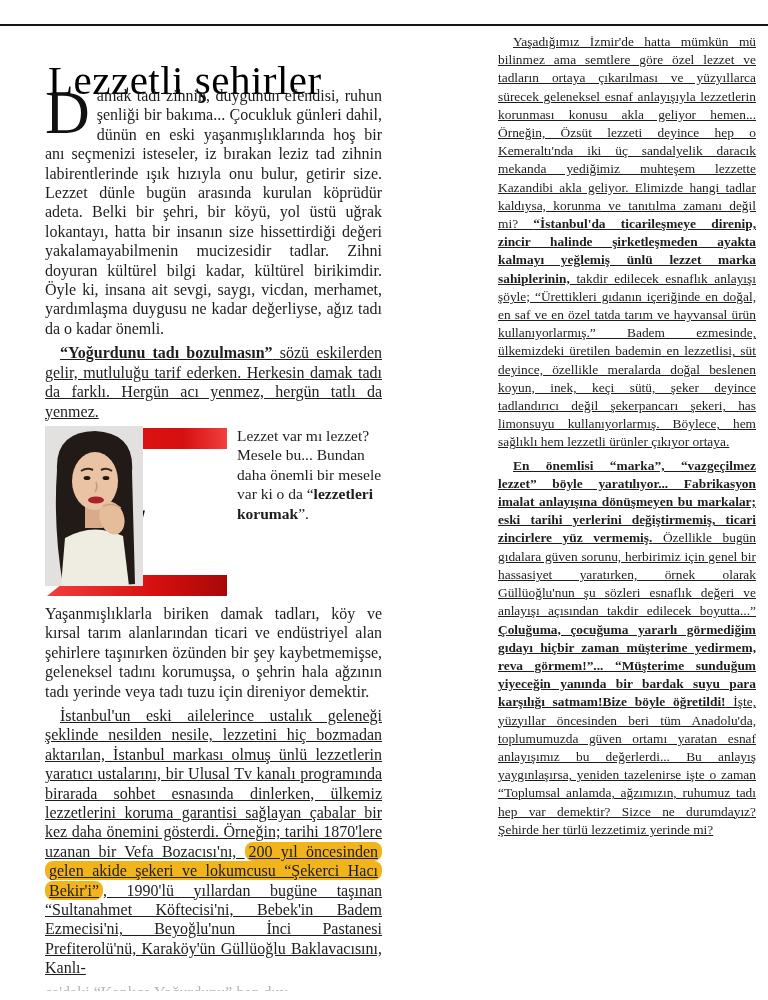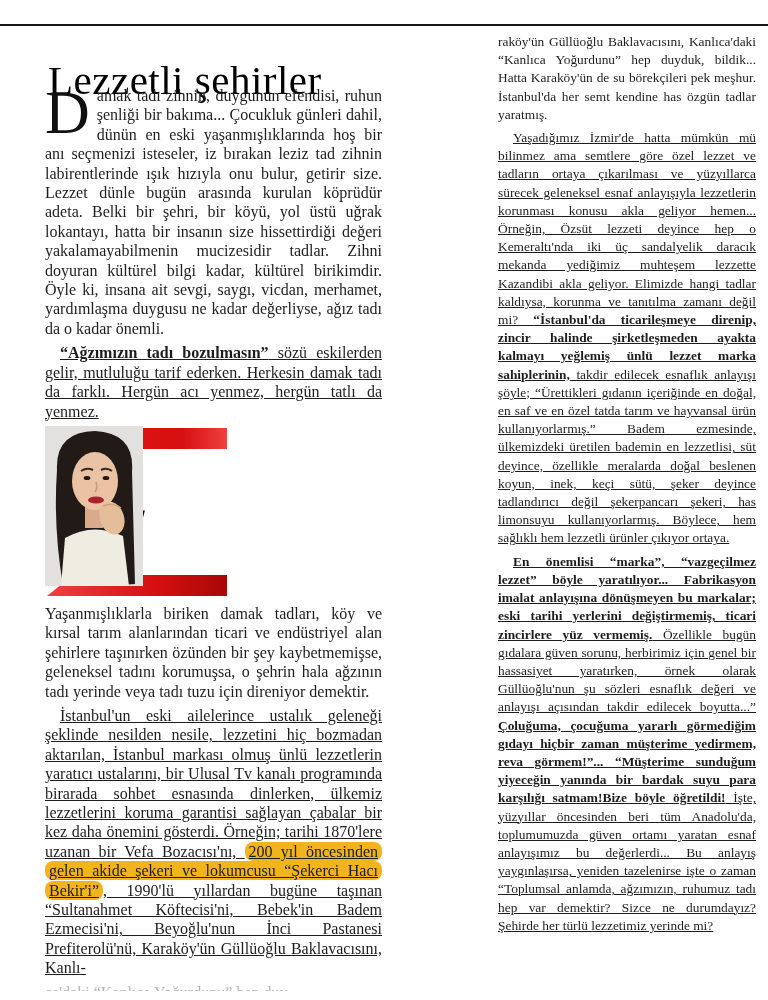--- a/index.html
+++ b/index.html
@@ -46,21 +46,21 @@
 <body>
 
 <div class="top-rule"></div>
 
 <h1 class="page-title">Lezzetli şehirler</h1>
 
 <div class="col col-left">
 
   <p><span class="dropcap">D</span><span>amak tadı zihnin, duygunun efendisi, ruhun şenliği bir bakıma... Çocukluk günleri dahil, dünün en eski yaşanmışlıklarında hoş bir anı seçmenizi isteseler, iz bırakan leziz tad zihnin labirentlerinde ışık hızıyla onu bulur, getirir size. Lezzet dünle bugün arasında kurulan köprüdür adeta. Belki bir şehri, bir köyü, yol üstü uğrak lokantayı, hatta bir insanın size hissettirdiği değeri  yakalamayabilmenin mucizesidir tadlar. Zihni doyuran kültürel bilgi kadar, kültürel birikimdir. Öyle ki, insana ait sevgi, saygı, vicdan, merhamet, yardımlaşma duygusu ne kadar değerliyse, ağız tadı da o kadar önemli.</span></p>
 
-  <p class="indent"><span class="b">“Ağzımızın tadı bozulmasın”</span><span> sözü eskilerden gelir, mutluluğu tarif ederken. Herkesin damak tadı da farklı. Hergün acı yenmez, hergün tatlı da yenmez.</span></p>
+  <p class="indent"><span class="b">“Yoğurdunu tadı bozulmasın”</span><span> sözü eskilerden gelir, mutluluğu tarif ederken. Herkesin damak tadı da farklı. Hergün acı yenmez, hergün tatlı da yenmez.</span></p>
 
   <div class="author-row">
     <div class="author-card">
       <svg width="184" height="172" viewBox="0 0 184 172">
         <defs>
           <linearGradient id="rg" x1="0" y1="0" x2="1" y2="0">
             <stop offset="0" stop-color="#a80808"></stop>
             <stop offset="0.25" stop-color="#e11616"></stop>
             <stop offset="0.75" stop-color="#d60f0f"></stop>
             <stop offset="1" stop-color="#f04040"></stop>
@@ -100,29 +100,29 @@
         <ellipse cx="61" cy="52" rx="3.4" ry="2.1" fill="#241610"></ellipse>
 
         <path d="M51,56 q2,6 -1,10" stroke="#c79b78" stroke-width="1.6" fill="none"></path>
 
         <ellipse cx="51" cy="74" rx="8" ry="3.6" fill="#a8232e"></ellipse>
 
         <ellipse cx="67" cy="92" rx="12" ry="17" fill="#e5bd9b" transform="rotate(-18 67 92)"></ellipse>
         <path d="M58,80 q10,-4 18,2" stroke="#cf9f7c" stroke-width="1.4" fill="none"></path>
       </svg>
     </div>
+    <div class="author-side"><span>Lezzet var mı lezzet? Mesele bu... Bundan daha önemli bir mesele var ki o da “</span><span class="b">lezzetleri korumak</span><span>”.</span></div>
   </div>
 
   <p>Yaşanmışlıklarla biriken damak tadları, köy ve kırsal tarım alanlarından ticari ve endüstriyel alan şehirlere taşınırken özünden bir şey kaybetmemişse, geleneksel tadını korumuşsa, o şehrin hala ağzının tadı yerinde veya tadı tuzu için direniyor demektir.</p>
 
   <p class="indent"><span>İstanbul'un eski ailelerince ustalık geleneği şeklinde nesilden nesile, lezzetini hiç bozmadan aktarılan, İstanbul markası olmuş ünlü lezzetlerin yaratıcı ustalarını, bir Ulusal Tv kanalı programında birarada sohbet esnasında dinlerken, ülkemiz lezzetlerini koruma garantisi sağlayan çabalar bir kez daha önemini gösterdi. Örneğin; tarihi 1870'lere uzanan bir Vefa Bozacısı'nı, </span><span class="hl">200 yıl öncesinden gelen akide şekeri ve lokumcusu “Şekerci Hacı Bekir'i”</span><span>, 1990'lü yıllardan bugüne taşınan “Sultanahmet Köftecisi'ni, Bebek'in Badem Ezmecisi'ni, Beyoğlu'nun İnci Pastanesi Prefiterolü'nü, Karaköy'ün Güllüoğlu Baklavacısını, Kanlı-</span></p>
 
   <p class="faded-line">ca'daki “Kanlıca Yoğurdunu” hep duy-</p>
 </div>
 
 <div class="col col-right">
 
-  <p>raköy'ün Güllüoğlu Baklavacısını, Kanlıca'daki “Kanlıca Yoğurdunu” hep duyduk, bildik... Hatta Karaköy'ün de su börekçileri pek meşhur. İstanbul'da her semt kendine has özgün tadlar yaratmış.</p>
 
   <p class="indent"><span>Yaşadığımız İzmir'de hatta mümkün mü bilinmez ama semtlere göre özel lezzet ve tadların ortaya çıkarılması ve yüzyıllarca sürecek geleneksel esnaf anlayışıyla lezzetlerin korunması konusu akla geliyor hemen... Örneğin, Özsüt lezzeti deyince hep o Kemeraltı'nda iki üç sandalyelik daracık mekanda yediğimiz muhteşem lezzette Kazandibi akla geliyor. Elimizde hangi tadlar kaldıysa, korunma ve tanıtılma zamanı değil mi? </span><span class="b">“İstanbul'da ticarileşmeye direnip, zincir halinde şirketleşmeden ayakta kalmayı yeğlemiş ünlü lezzet marka sahiplerinin,</span><span> takdir edilecek esnaflık anlayışı şöyle; “Ürettikleri gıdanın içeriğinde en doğal, en saf ve en özel tatda tarım ve hayvansal ürün kullanıyorlarmış.” Badem ezmesinde, ülkemizdeki üretilen bademin en lezzetlisi, süt deyince, özellikle meralarda doğal beslenen koyun, inek, keçi sütü, şeker deyince tadlandırıcı değil şekerpancarı şekeri, has limonsuyu kullanıyorlarmış. Böylece, hem sağlıklı hem lezzetli ürünler çıkıyor ortaya.</span></p>
 
   <p class="indent"><span class="b">En önemlisi “marka”, “vazgeçilmez lezzet” böyle yaratılıyor... Fabrikasyon imalat anlayışına dönüşmeyen bu markalar; eski tarihi yerlerini değiştirmemiş, ticari zincirlere yüz vermemiş.</span><span> Özellikle bugün gıdalara güven sorunu, herbirimiz için genel bir hassasiyet yaratırken, örnek olarak Güllüoğlu'nun şu sözleri esnaflık değeri ve anlayışı açısından takdir edilecek boyutta...” </span><span class="b">Çoluğuma, çocuğuma yararlı görmediğim gıdayı hiçbir zaman müşterime yedirmem, reva görmem!”... “Müşterime sunduğum yiyeceğin yanında bir bardak suyu para karşılığı satmam!Bize böyle öğretildi!</span><span> İşte, yüzyıllar öncesinden beri tüm Anadolu'da, toplumumuzda güven ortamı yaratan esnaf anlayışımız bu değerlerdi... Bu anlayış yaygınlaşırsa, yeniden tazelenirse işte o zaman “Toplumsal anlamda, ağzımızın, ruhumuz tadı hep var demektir? Sizce ne durumdayız? Şehirde her türlü lezzetimiz yerinde mi?</span></p>
 </div>
 
 </body></html>

